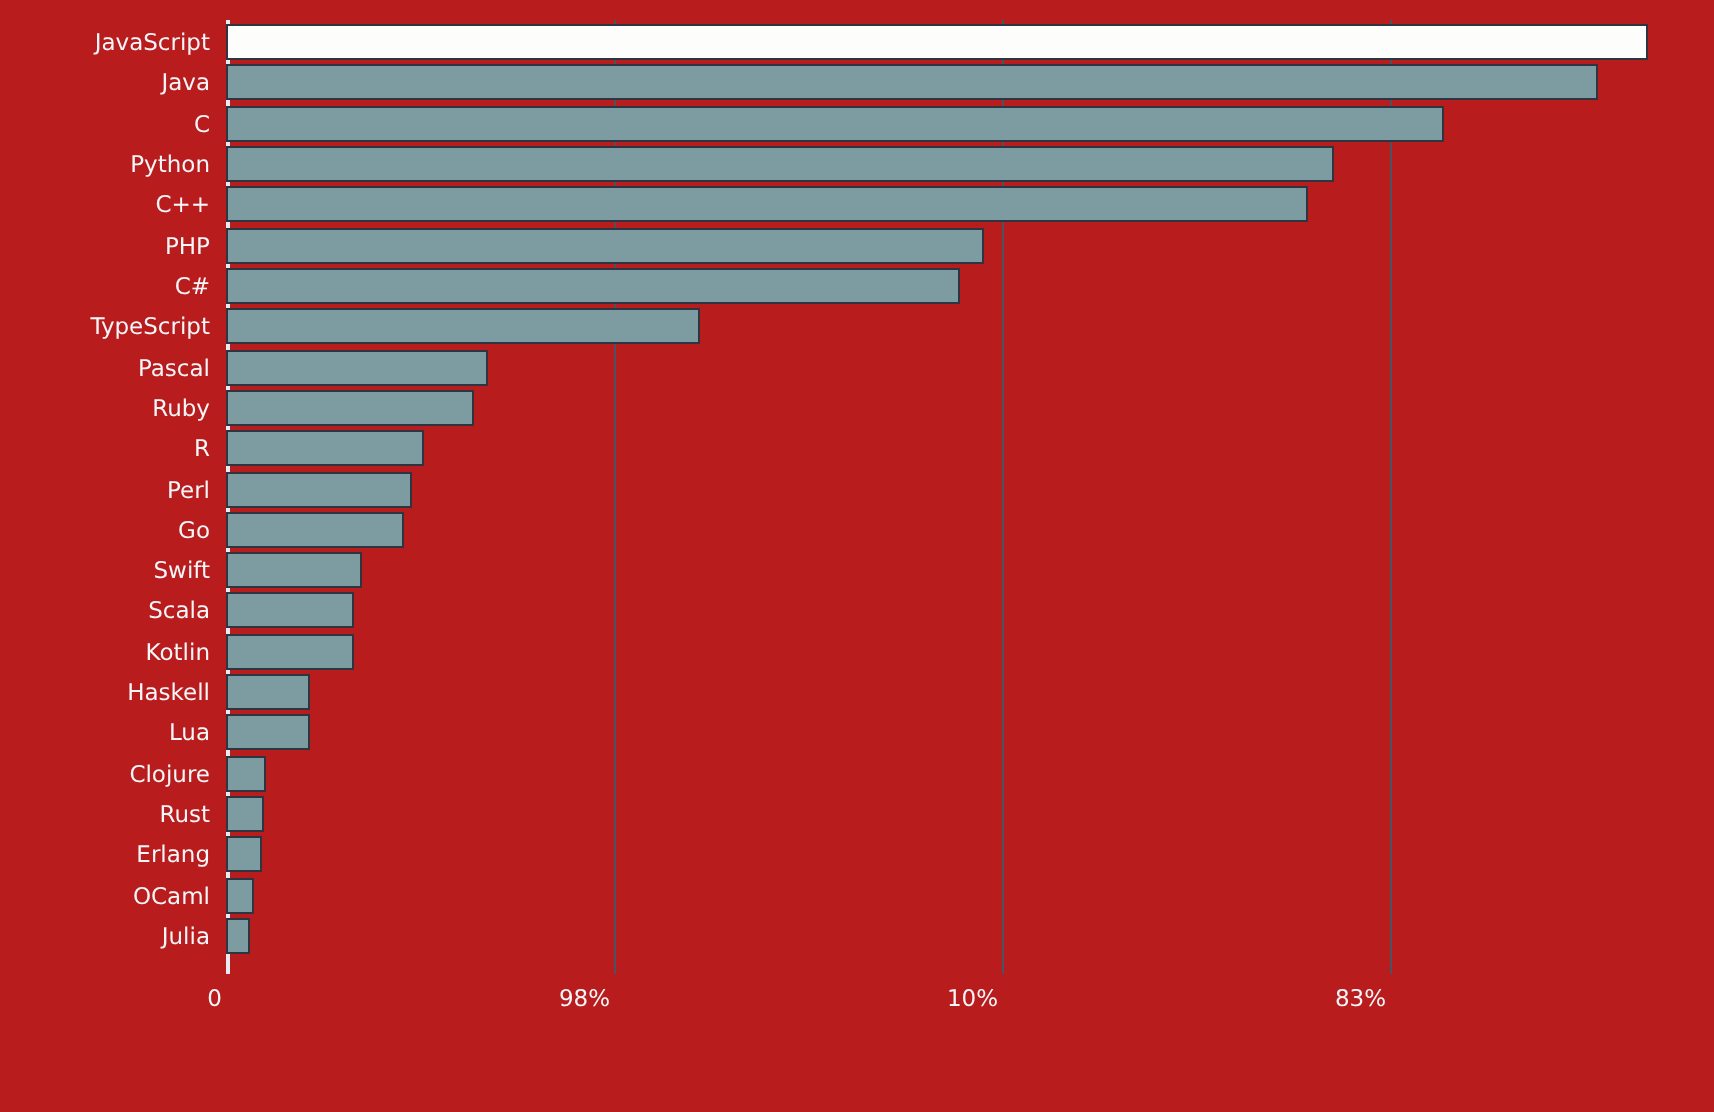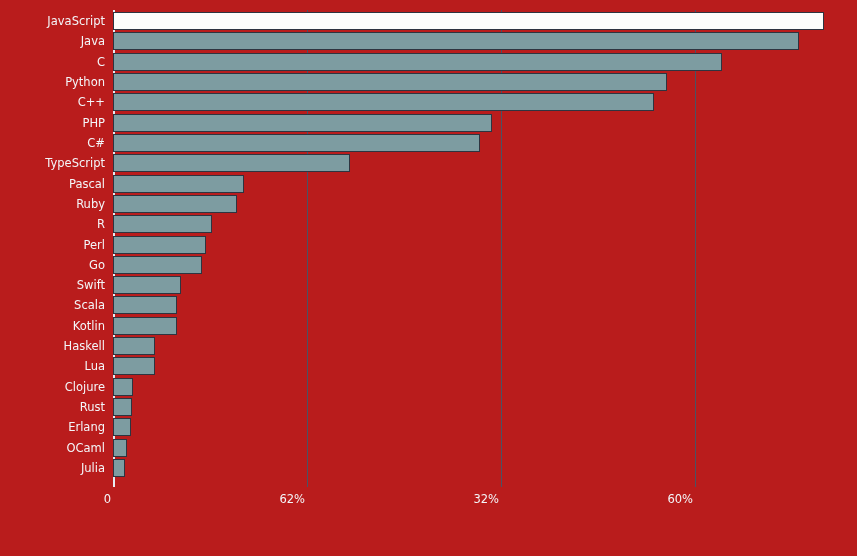--- a/index.html
+++ b/index.html
@@ -187,18 +187,18 @@
       <div class="cat-label" style="top: 337.12px;">Haskell</div>
       <div class="cat-label" style="top: 357.44px;">Lua</div>
       <div class="cat-label" style="top: 377.76px;">Clojure</div>
       <div class="cat-label" style="top: 398.08px;">Rust</div>
       <div class="cat-label" style="top: 418.4px;">Erlang</div>
       <div class="cat-label" style="top: 438.72px;">OCaml</div>
       <div class="cat-label" style="top: 459.04px;">Julia</div>
     </div>
   <div id="xtick-labels">
       <div class="xtick-label" style="left: 111px;">0</div>
-      <div class="xtick-label" style="left: 305px;">62%</div>
-      <div class="xtick-label" style="left: 499px;">32%</div>
-      <div class="xtick-label" style="left: 693px;">60%</div>
+      <div class="xtick-label" style="left: 305px;">98%</div>
+      <div class="xtick-label" style="left: 499px;">10%</div>
+      <div class="xtick-label" style="left: 693px;">83%</div>
     </div>
 
 </div>
 
 </body></html>

